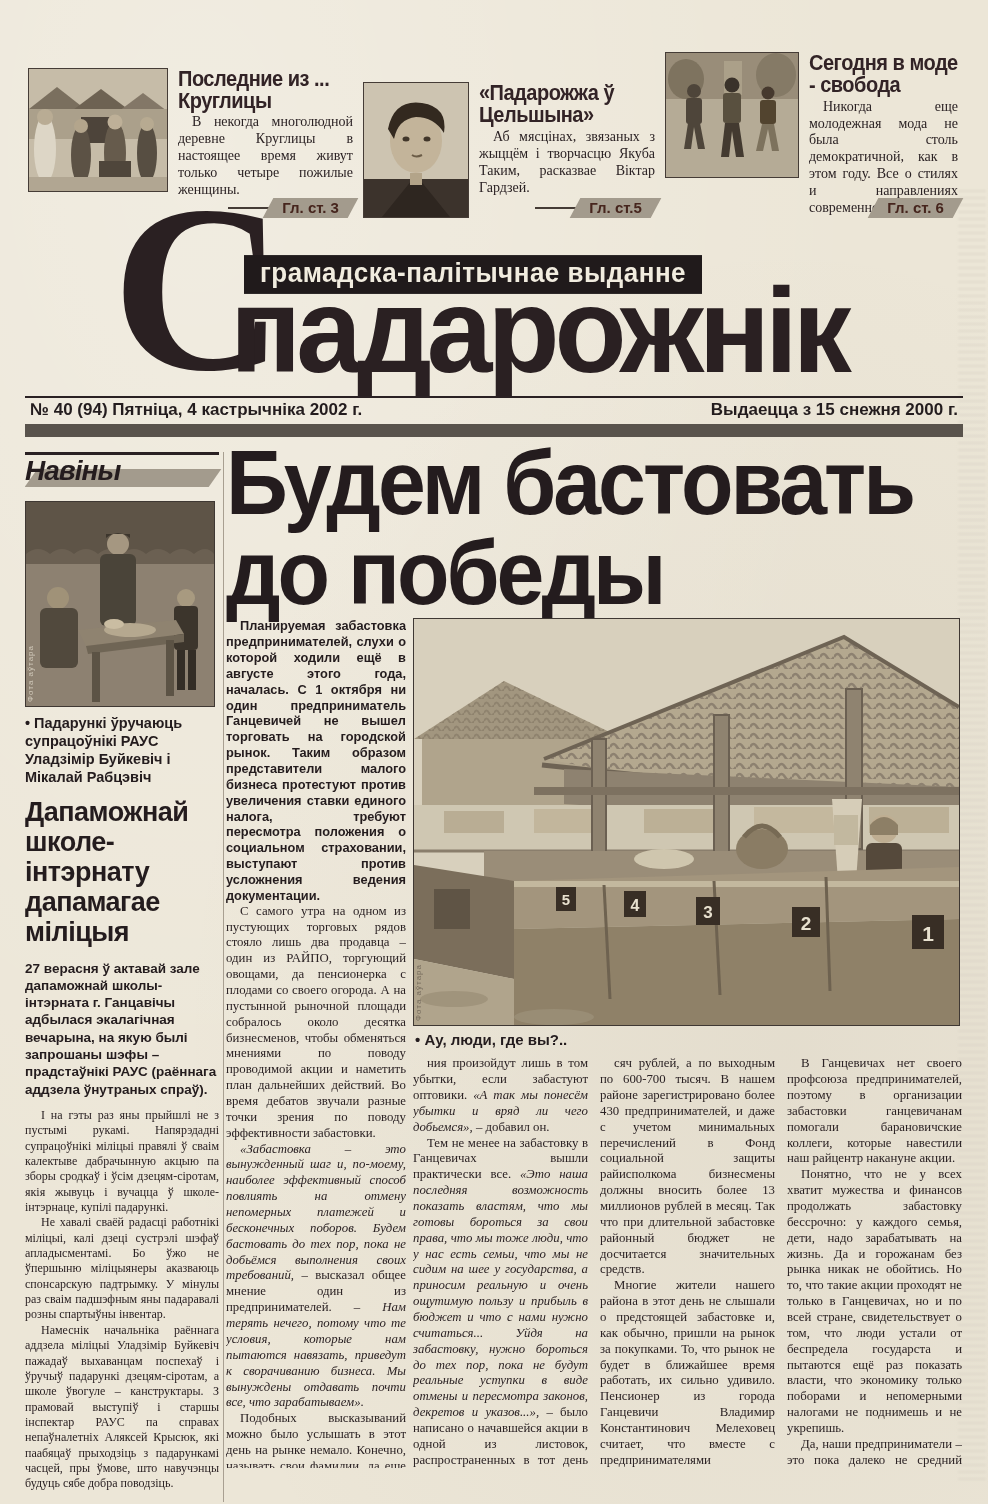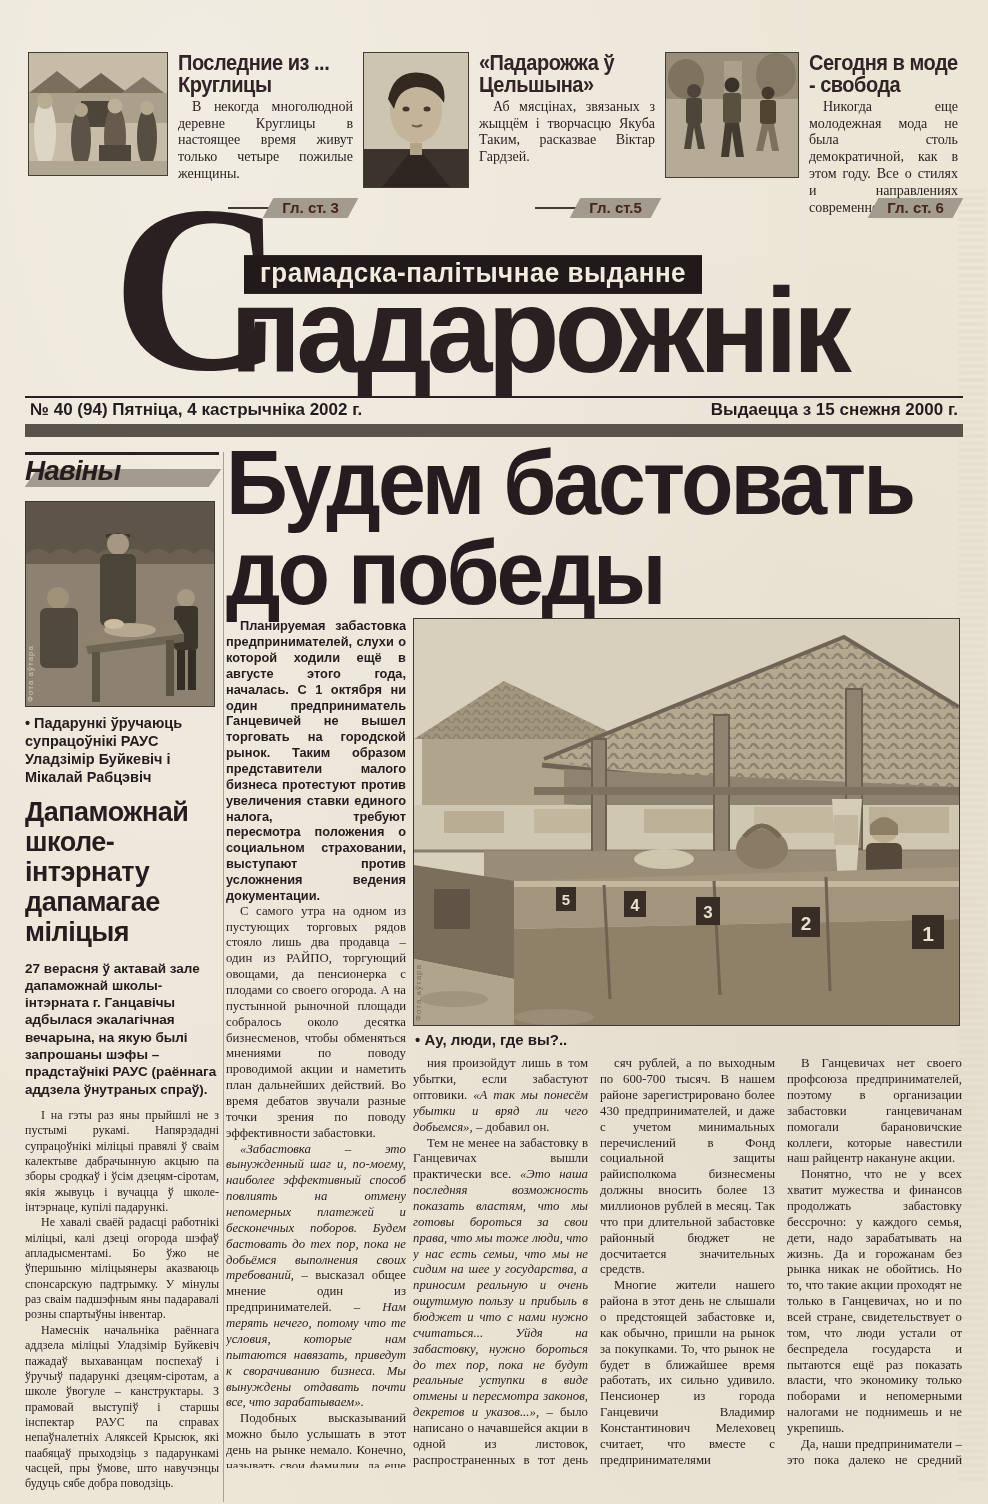--- a/index.html
+++ b/index.html
@@ -13,21 +13,21 @@
     font-family:"Liberation Serif", serif;
     color:#2b2224;
   }
   
   .ghost-strip{
     position:absolute;right:2px;top:190px;width:28px;height:1290px;
     background:repeating-linear-gradient(#d9d3c5 0 2px, transparent 2px 7px);
     opacity:.55;filter:blur(1px);
   }
   
-  .teasers{position:absolute;left:28px;top:52px;right:30px;display:flex;gap:10px;}
+  .teasers{position:absolute;left:28px;top:52px;right:30px;display:flex;gap:10px;align-items:flex-end;}
   .teaser{display:flex;gap:10px;}
   .teaser-photo{flex:0 0 auto;border:1px solid #453c36;background:#c3b9a5;}
   .teaser-body{flex:1 1 auto;display:flex;flex-direction:column;}
   .teaser-title{
     font-family:"Liberation Sans",sans-serif;font-weight:bold;
     font-size:20px;line-height:1.02;letter-spacing:-0.5px;color:#322326;margin:0 0 6px 0;
     transform:scaleY(1.08);transform-origin:top left;
   }
   .teaser-text{font-size:14px;line-height:1.2;text-align:justify;margin:0;}
   .teaser-text p{margin:0;text-indent:14px;}
@@ -278,21 +278,21 @@
         <ellipse cx="88" cy="122" rx="10" ry="5" fill="#cabda2"></ellipse>
       </svg>
       <span class="vcredit">Фота аўтара</span>
     </div>
 
     <p class="side-caption">• Падарункі ўручаюць супрацоўнікі РАУС Уладзімір Буйкевіч і Мікалай Рабцэвіч</p>
     <h2 class="side-headline">Дапаможнай школе-інтэрнату дапамагае міліцыя</h2>
     <p class="side-intro">27 верасня ў актавай зале дапаможнай школы-інтэрната г. Ганцавічы адбылася экалагічная вечарына, на якую былі запрошаны шэфы – прадстаўнікі РАУС (раённага аддзела ўнутраных спраў).</p>
     <div class="side-body">
       <p>І на гэты раз яны прыйшлі не з пустымі рукамі. Напярэдадні супрацоўнікі міліцыі правялі ў сваім калектыве дабрачынную акцыю па зборы сродкаў і ўсім дзецям-сіротам, якія жывуць і вучацца ў школе-інтэрнаце, купілі падарункі.</p>
-      <p>Не хавалі сваёй радасці работнікі міліцыі, калі дзеці огорода шэфаў апладысментамі. Бо ўжо не ўпершыню міліцыянеры аказваюць спонсарскую падтрымку. У мінулы раз сваім падшэфным яны падаравалі розны спартыўны інвентар.</p>
+      <p>Не хавалі сваёй радасці работнікі міліцыі, калі дзеці сустрэлі шэфаў апладысментамі. Бо ўжо не ўпершыню міліцыянеры аказваюць спонсарскую падтрымку. У мінулы раз сваім падшэфным яны падаравалі розны спартыўны інвентар.</p>
       <p>Намеснік начальніка раённага аддзела міліцыі Уладзімір Буйкевіч пажадаў выхаванцам поспехаў і ўручыў падарункі дзецям-сіротам, а школе ўвогуле – канструктары. З прамовай выступіў і старшы інспектар РАУС па справах непаўналетніх Аляксей Крысюк, які паабяцаў прыходзіць з падарункамі часцей, пры ўмове, што навучэнцы будуць сябе добра поводзіць.</p>
 
     </div>
 
   </div>
 
   <div class="main">
     <h1 class="main-headline">Будем бастовать до победы</h1>
 
     <div class="main-content">

